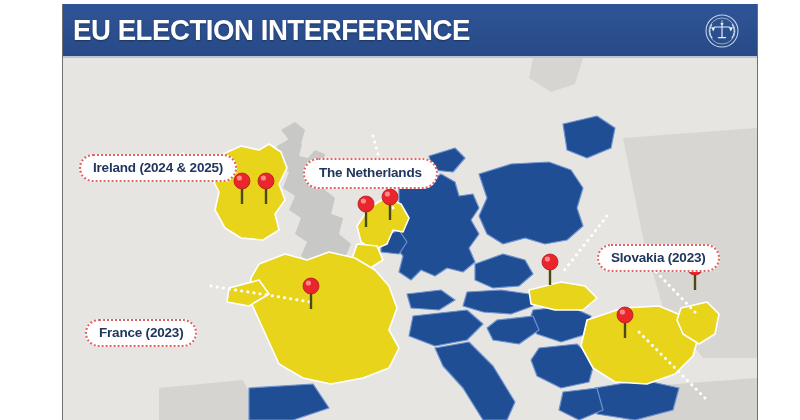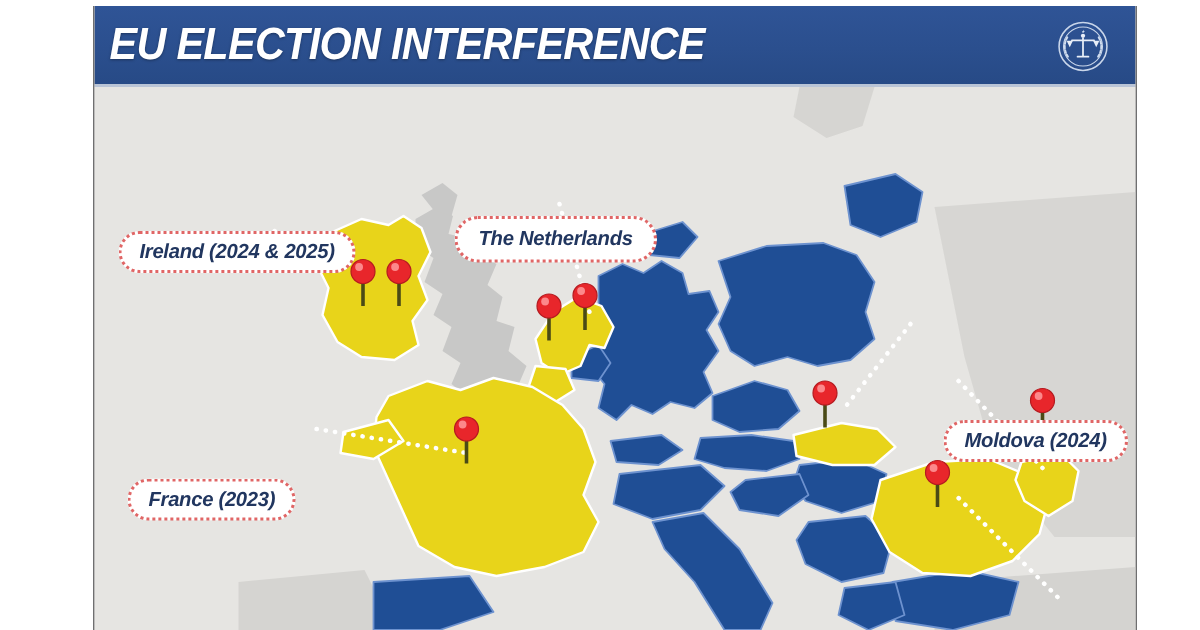--- a/index.html
+++ b/index.html
@@ -23,21 +23,20 @@
   #card {
     position: absolute;
     left: 62px;
     top: 4px;
     width: 694px;
     height: 416px;
     background: #e6e5e2;
     overflow: hidden;
     border-left: 1px solid #6f6f70;
     border-right: 1px solid #6f6f70;
-    font-style: italic;
   }
 
   
   #header {
     position: absolute;
     left: 0;
     top: 0;
     width: 694px;
     height: 54px;
     background: #2d5292;
@@ -93,21 +92,21 @@
     font-size: 13.5px;
     line-height: 15px;
     letter-spacing: -0.2px;
     white-space: nowrap;
     text-align: center;
     box-sizing: border-box;
   }
   .callout.two-line { line-height: 16px; padding: 5px 14px 6px 14px; }
 
   .cl-ireland     { left: 16px;  top: 96px; }
-  .cl-netherlands { left: 240px; top: 86px; }
+  .cl-netherlands { left: 240px; top: 100px; }
   .cl-france      { left: 22px;  top: 261px; }
   .cl-slovakia    { left: 534px; top: 186px; }
   .cl-moldova     { left: 566px; top: 222px; }
 </style>
 </head>
 <body>
 
 <div id="stage">
 
   <div id="card">
@@ -274,20 +273,20 @@
       </div>
 
       <div class="callout cl-netherlands two-line">
         <div>The Netherlands</div>
       </div>
 
       <div class="callout cl-france">
         <span>France (2023)</span>
       </div>
 
-
-      <div class="callout cl-moldova">
-        <span>Moldova (2024)</span>
-      </div>
+      <div class="callout cl-slovakia">
+        <span>Slovakia (2023)</span>
+      </div>
+
 
     </div>
   </div>
 </div>
 
 </body></html>

